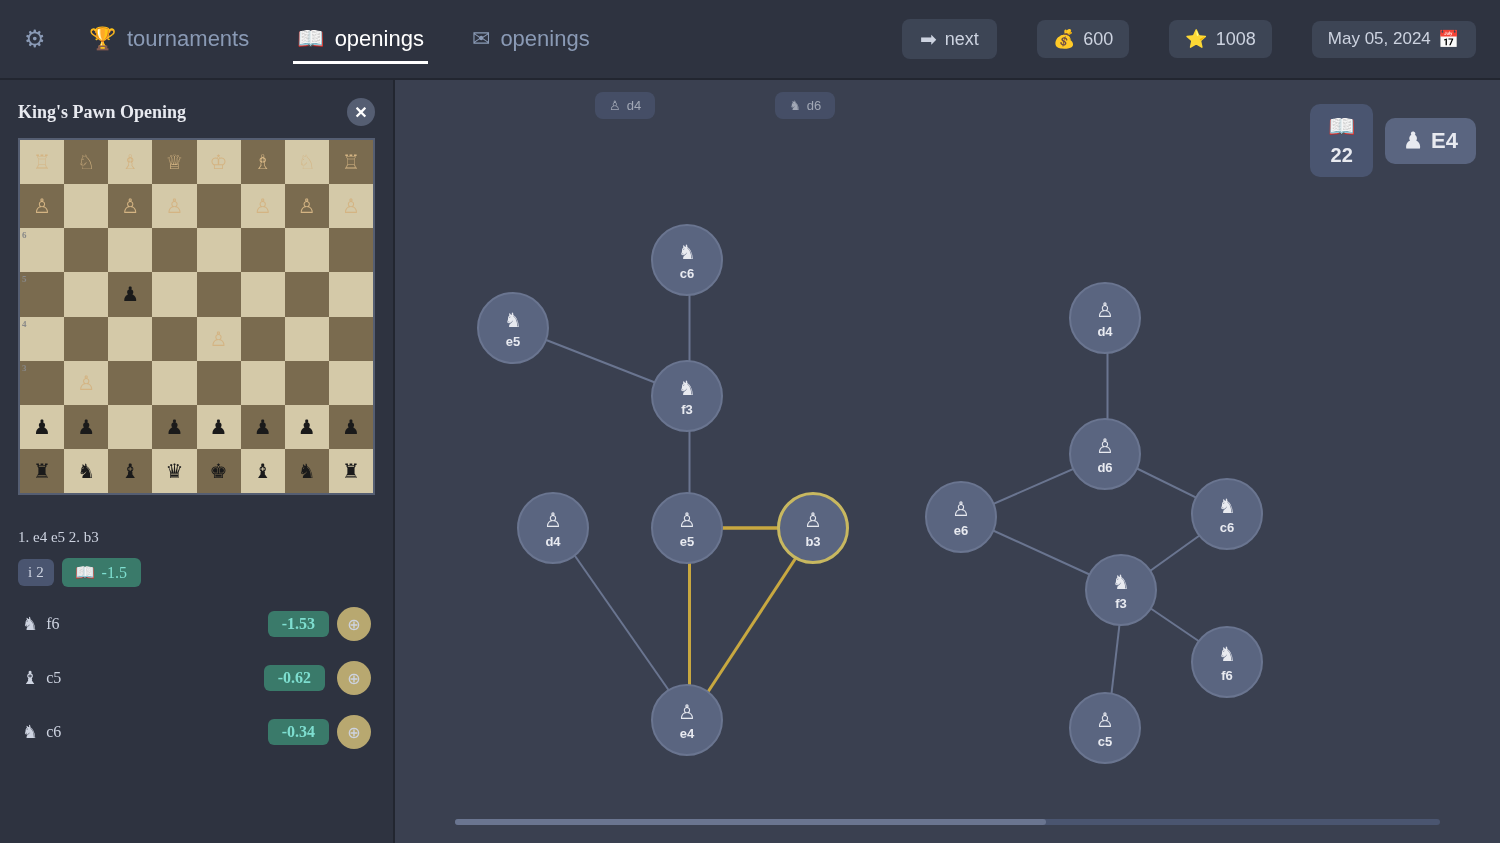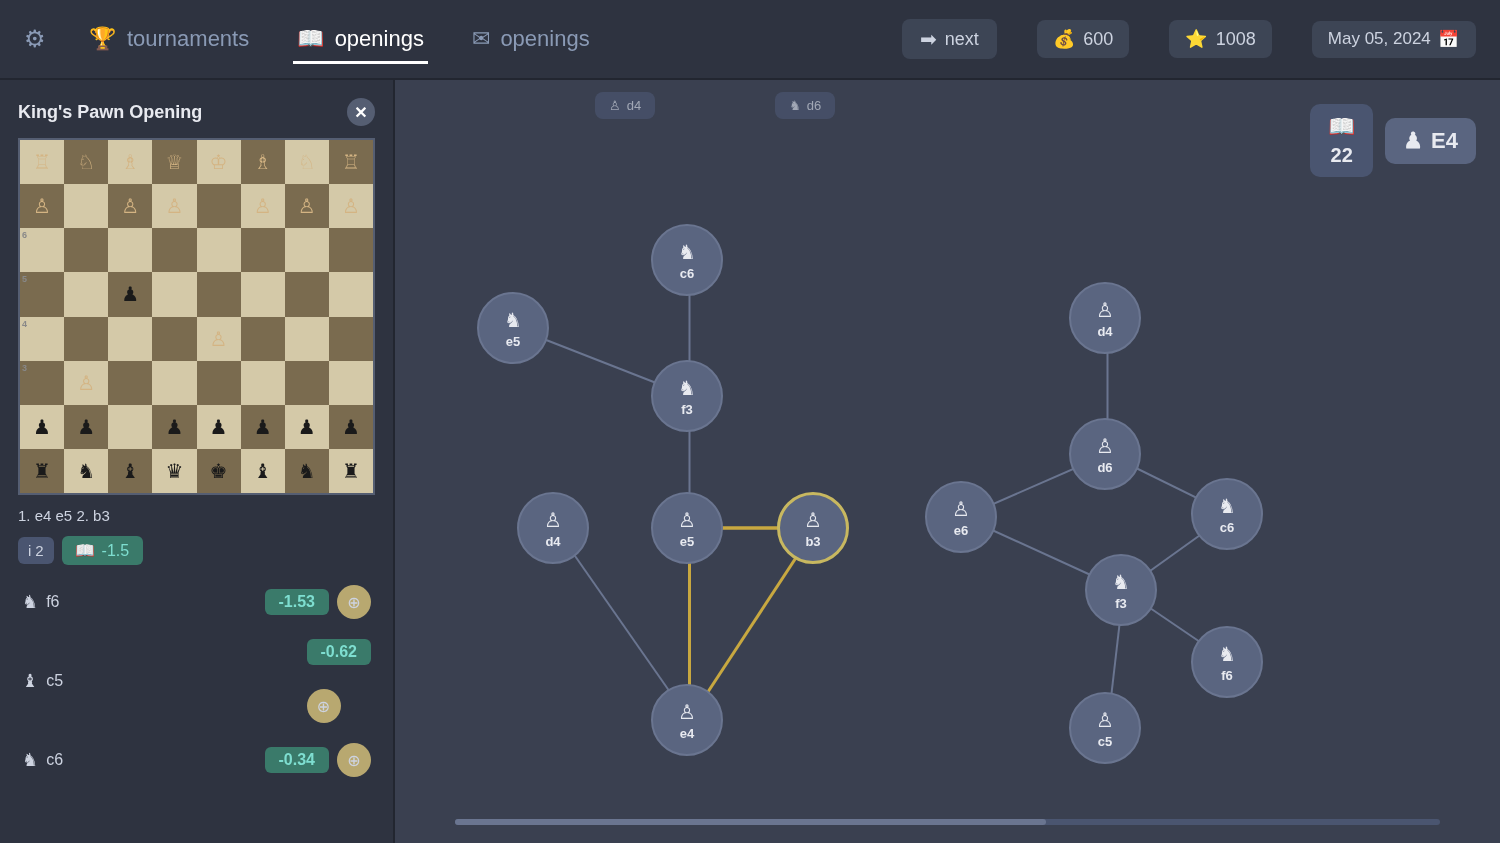--- a/index.html
+++ b/index.html
@@ -101,20 +101,21 @@
       width: 395px;
       min-width: 395px;
       background: #2e3340;
       border-right: 2px solid #222630;
       padding: 18px 18px 18px 18px;
       position: relative;
       z-index: 5;
       display: flex;
       flex-direction: column;
       gap: 0;
+      font-family: Liberation Serif, serif;
     }
     .panel-header {
       display: flex;
       align-items: center;
       justify-content: space-between;
       margin-bottom: 12px;
     }
     .panel-title {
       font-size: 18px;
       font-weight: bold;
@@ -174,20 +175,21 @@
       top: 0; left: 0;
       width: 100%;
       height: 100%;
       pointer-events: none;
     }
 
     .move-notation {
       font-size: 15px;
       color: #cdd3e0;
       margin-bottom: 12px;
+      margin-top: 22px;
     }
 
     .move-stats {
       display: flex;
       align-items: center;
       gap: 8px;
       margin-bottom: 14px;
     }
     .move-count-badge {
       background: #4a5570;
@@ -556,21 +558,21 @@
     <div style="display:flex;align-items:center;gap:8px;">
       <div class="move-eval-value">-1.53</div>
       <div class="move-tree-btn">⊕</div>
     </div>
   </div>
         <div class="move-option">
     <div class="move-option-left">
       <span class="move-piece-icon">♝</span>
       <span>c5</span>
     </div>
-    <div style="display:flex;gap:24px;flex-direction:column;">
+    <div style="display:flex;align-items:center;gap:12px;">
       <div class="move-eval-value">-0.62</div>
       <div class="move-tree-btn">⊕</div>
     </div>
   </div>
         <div class="move-option">
     <div class="move-option-left">
       <span class="move-piece-icon">♞</span>
       <span>c6</span>
     </div>
     <div style="display:flex;align-items:center;gap:8px;">

